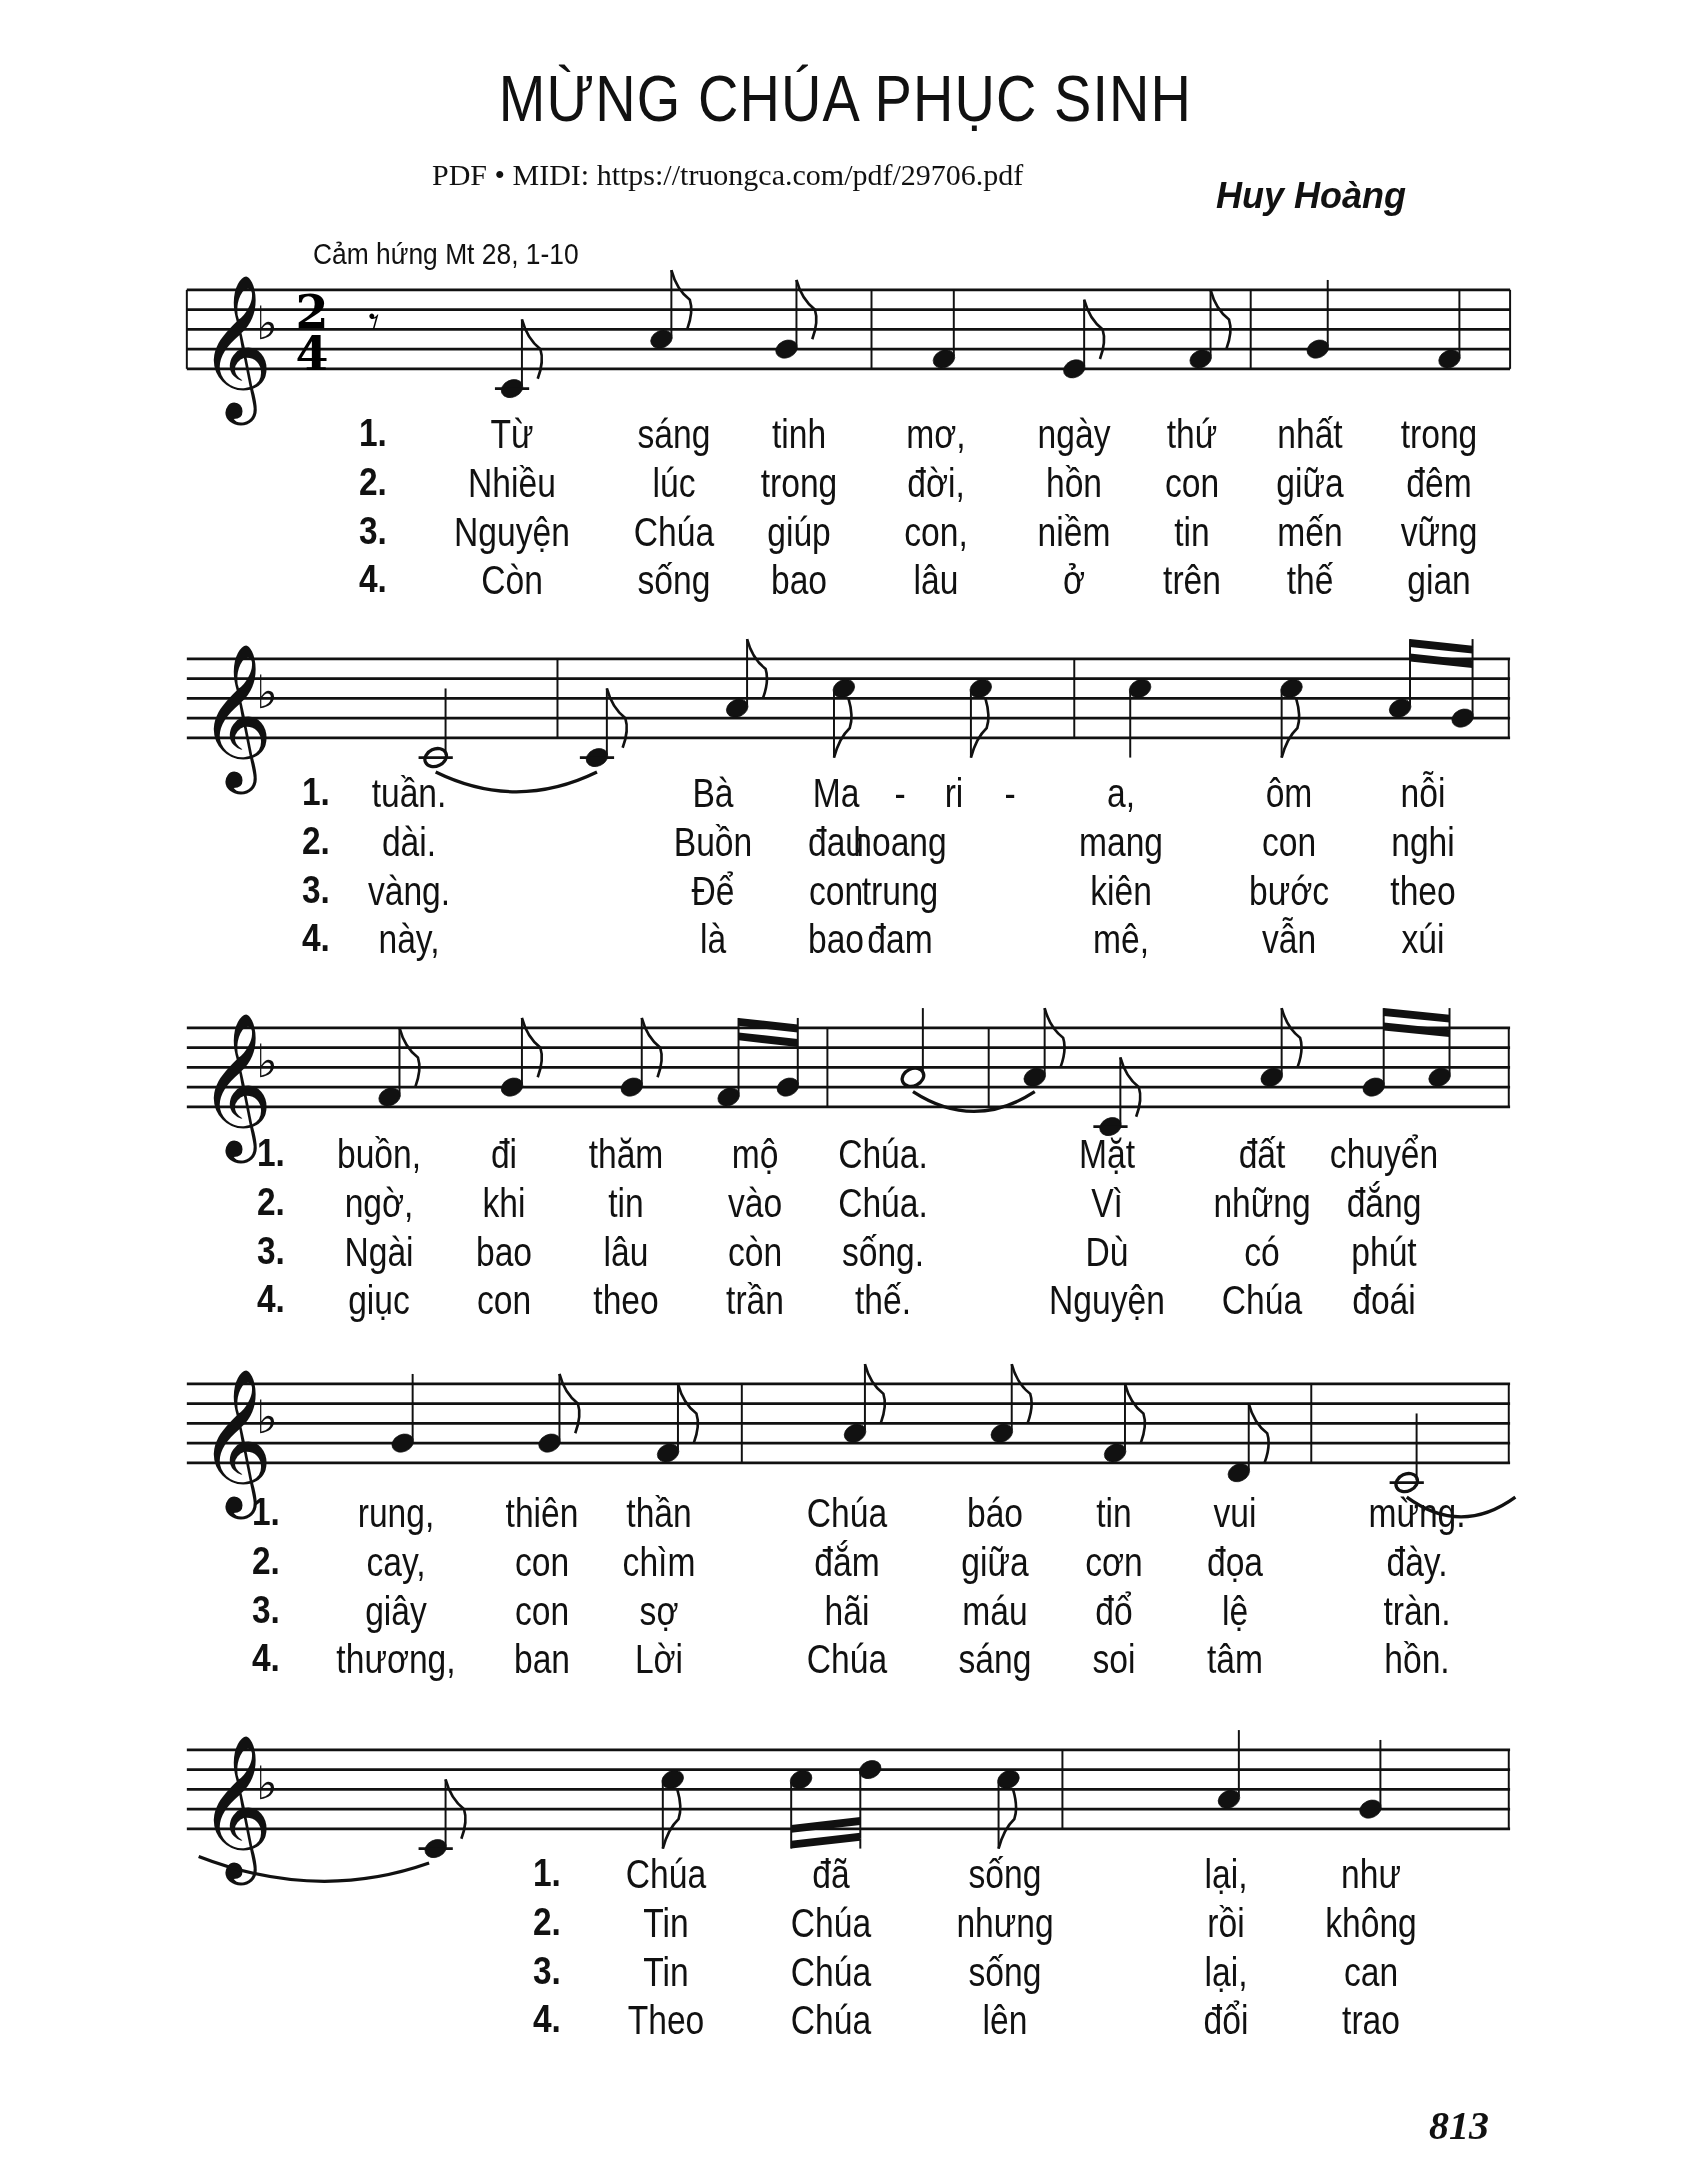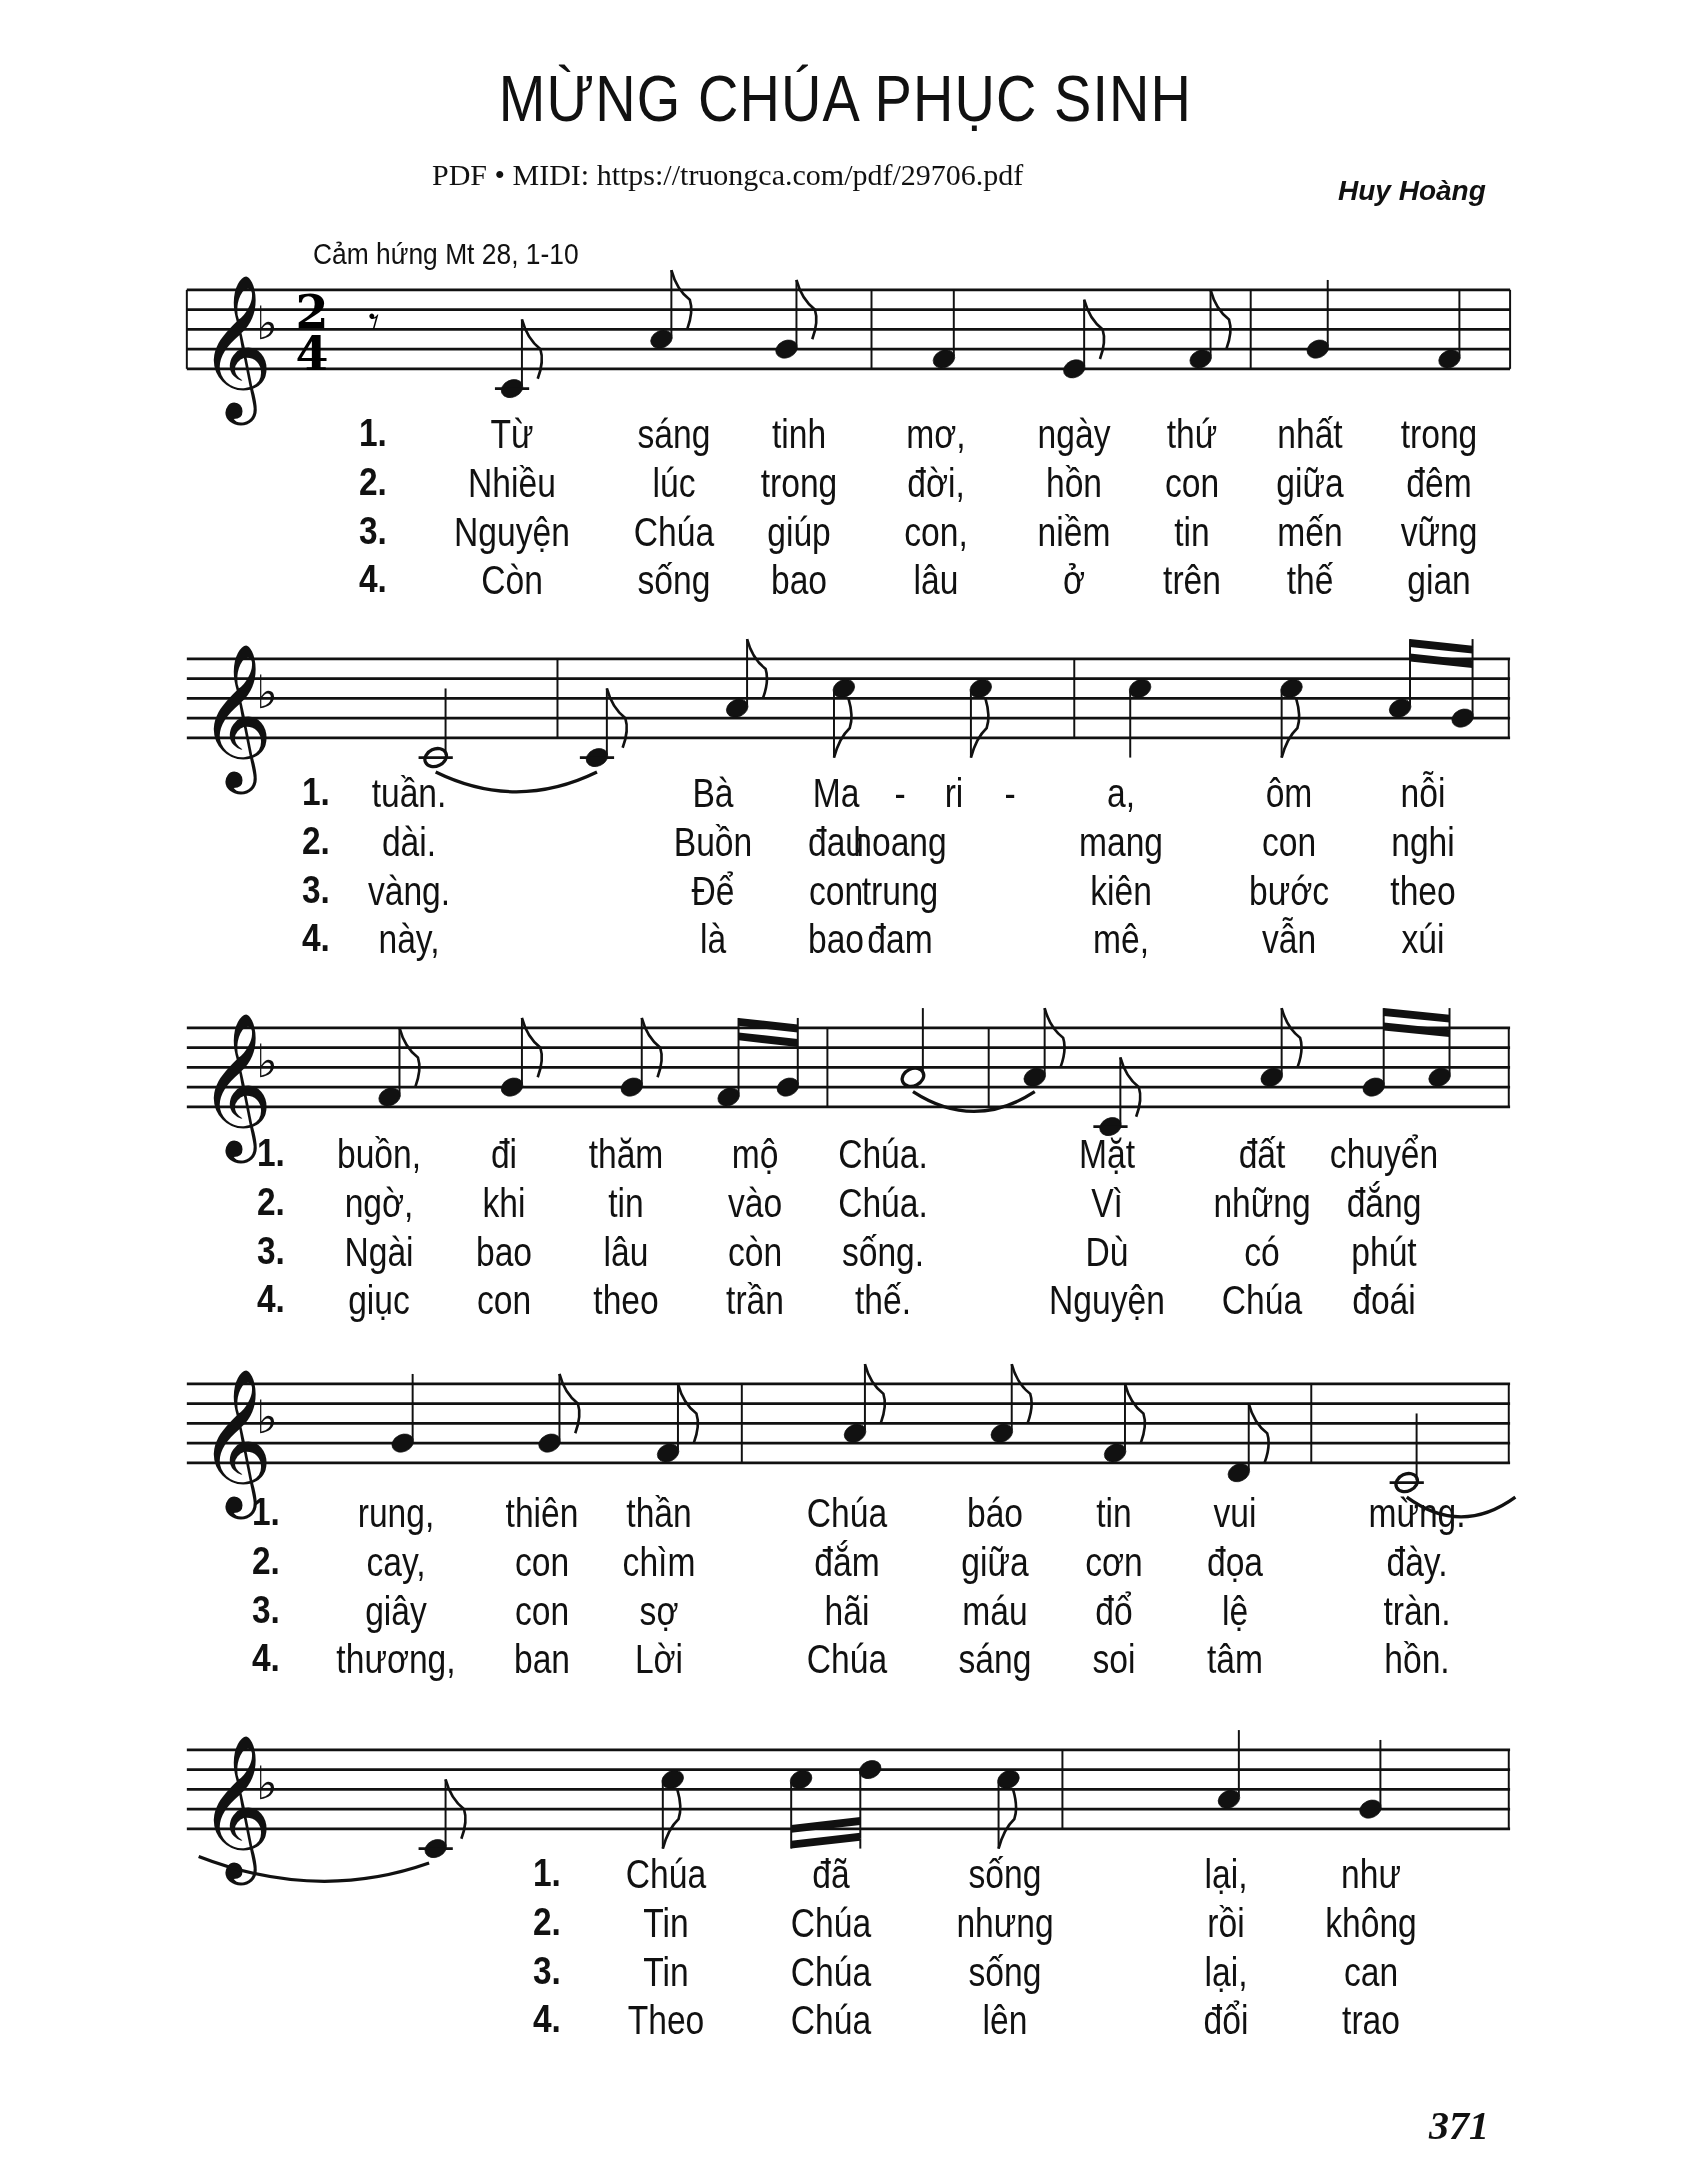--- a/index.html
+++ b/index.html
@@ -7,22 +7,22 @@
   .title {
     position: absolute; left: 0; width: 1691px; top: 61px; text-align: center;
     font-family: "Liberation Sans", sans-serif; font-size: 65px; letter-spacing: 1.3px;
     transform: scaleX(0.86); transform-origin: 845px 0; font-weight: normal;
   }
   .source {
     position: absolute; left: 432px; top: 158px;
     font-family: "Liberation Serif", serif; font-size: 30px;
   }
   .composer {
-    position: absolute; left: 1338px; top: 175px;
-    font-family: "Liberation Sans", sans-serif; font-size: 28px; font-weight: bold; font-style: italic;
+    position: absolute; left: 1216px; top: 175px;
+    font-family: "Liberation Sans", sans-serif; font-size: 36px; font-weight: bold; font-style: italic;
   }
   .inspiration {
     position: absolute; left: 313px; top: 237px;
     font-family: "Liberation Sans", sans-serif; font-size: 30px;
     transform: scaleX(0.88); transform-origin: 0 0;
   }
   .system { position: absolute; left: 0; width: 1691px; }
   .system svg { position: absolute; left: 0; top: 0; }
   .lyrics-block { position: absolute; left: 0; width: 1691px; }
   .lyric-line { position: absolute; height: 46px; width: 1691px; left: 0; }
@@ -471,14 +471,14 @@
         <span class="verse-no" style="left: 533px;">4.</span>
         <span class="syl" style="left: 666px;">Theo</span>
         <span class="syl" style="left: 831px;">Chúa</span>
         <span class="syl" style="left: 1005px;">lên</span>
         <span class="syl" style="left: 1226px;">đổi</span>
         <span class="syl" style="left: 1371px;">trao</span>
       </div>
     </div>
   </div>
 
-<div class="page-number">371</div>
+<div class="page-number">813</div>
 
 
 </body></html>

